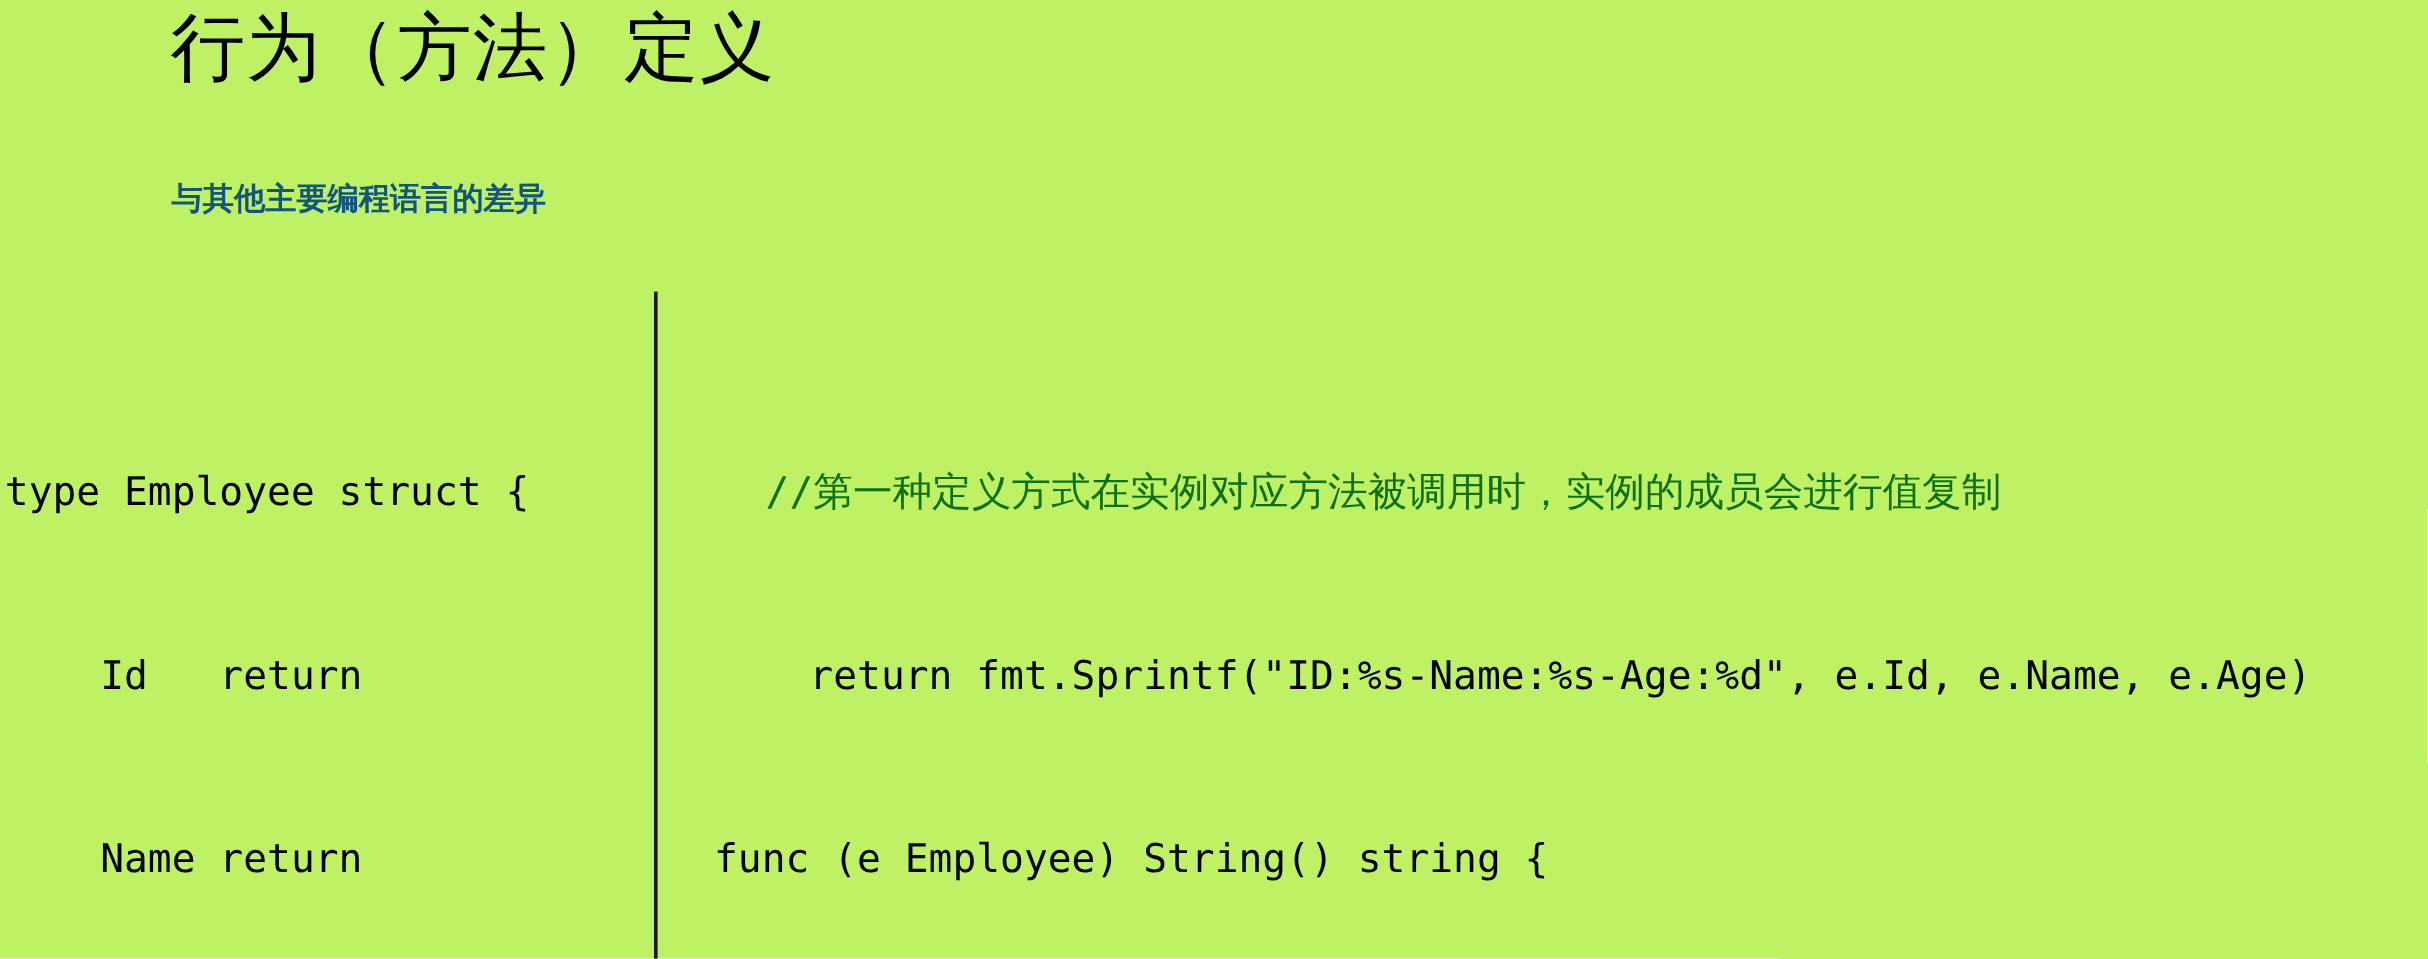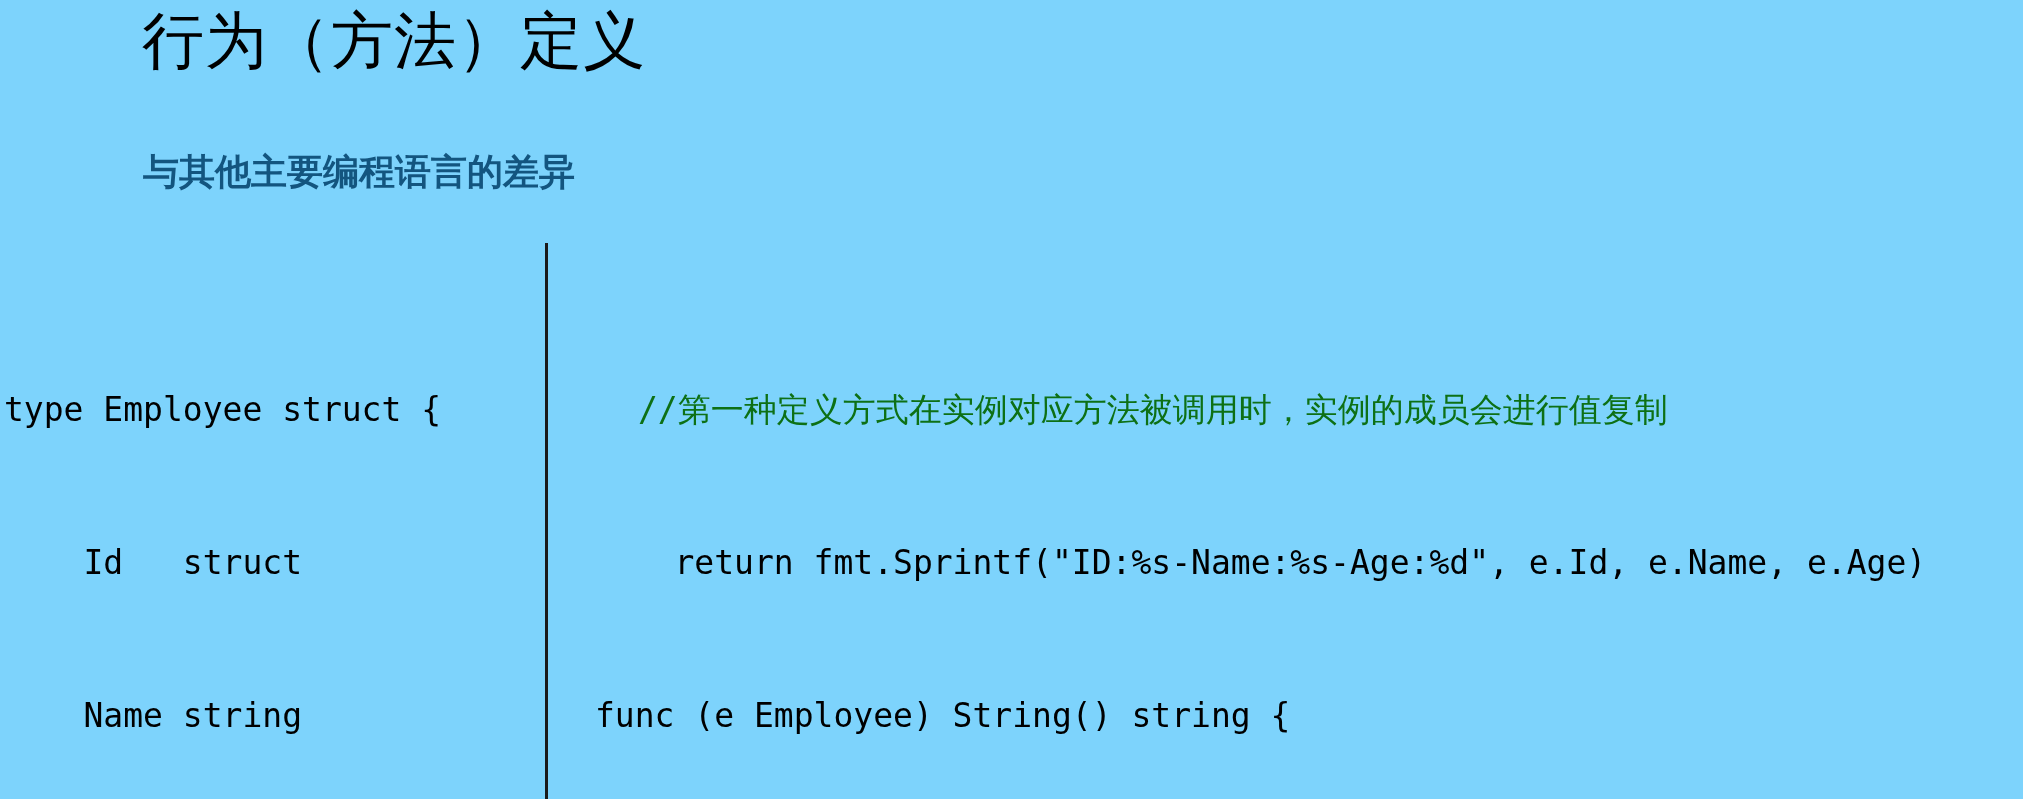--- a/index.html
+++ b/index.html
@@ -12,42 +12,42 @@
     height: 799px;
     position: relative;
     overflow: hidden;
     font-family: "Liberation Sans", sans-serif;
     color: #000000;
   }
 
   .slide {
     position: absolute;
     inset: 0;
-    background: #7dd3fc;
+    background: #bef264;
   }
 
   .slide-title {
     position: absolute;
     left: 142px;
     top: 2px;
     font-family: "Liberation Sans", sans-serif;
     font-size: 62px;
     font-weight: 400;
     color: #000000;
     letter-spacing: 1px;
     white-space: nowrap;
     line-height: 1.25;
   }
 
   .slide-subtitle {
     position: absolute;
     left: 143px;
     top: 150px;
     font-family: "Liberation Sans", sans-serif;
-    font-size: 36px;
+    font-size: 26px;
     font-weight: 700;
     color: #13557f;
     white-space: nowrap;
     line-height: 1.2;
   }
 
   .divider {
     position: absolute;
     left: 545px;
     top: 243px;
@@ -93,22 +93,22 @@
 <div class="slide">
 
   <div class="slide-title">行为（方法）定义</div>
 
   <div class="slide-subtitle">与其他主要编程语言的差异</div>
 
   <div class="divider"></div>
 
   <div class="code-block code-left">
     <span class="code-line">type Employee struct {</span>
-    <span class="code-line">    Id   struct</span>
-    <span class="code-line">    Name string</span>
+    <span class="code-line">    Id   return</span>
+    <span class="code-line">    Name return</span>
     
     
   </div>
 
   <div class="code-block code-right">
     <span class="code-line comment">//第一种定义方式在实例对应方法被调用时，实例的成员会进行值复制</span>
     <span class="code-line">    return fmt.Sprintf("ID:%s-Name:%s-Age:%d", e.Id, e.Name, e.Age)</span>
     <span class="code-line">func (e Employee) String() string {</span>
     
     

